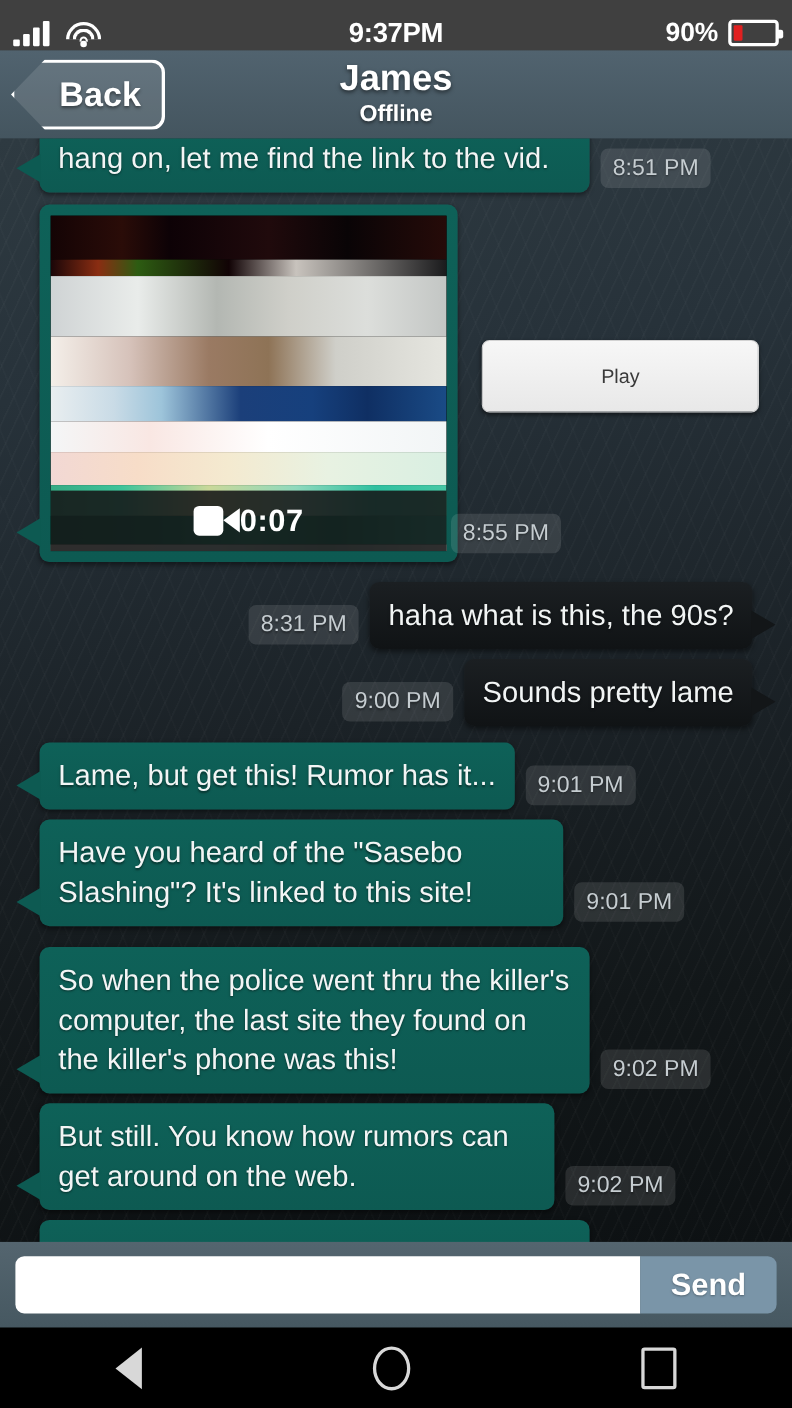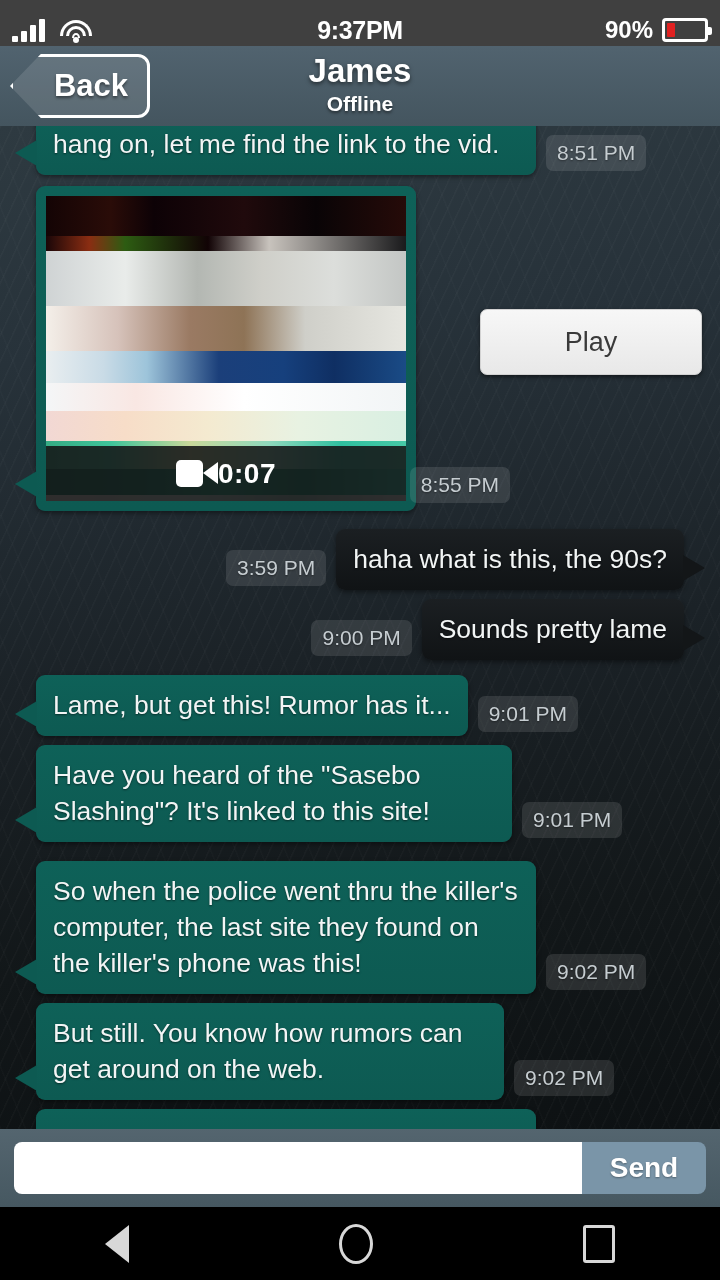--- a/index.html
+++ b/index.html
@@ -183,27 +183,27 @@
   }
   .cam{ position:relative; width:42px; height:27px; }
   .cam b{ position:absolute; left:0; top:0; width:27px; height:27px;
           background:#fff; border-radius:5px; }
   .cam s{ position:absolute; right:0; top:2px; width:0; height:0;
           border-top:11px solid transparent; border-bottom:11px solid transparent;
           border-right:15px solid #fff; }
   .vid-dur{ color:#fff; font-size:28px; font-weight:bold; letter-spacing:.5px; }
 
   #play-btn{
-    position:absolute; right:18px; top:123px;
-    width:222px; height:66px;
+    position:absolute; right:30px; top:123px;
+    width:252px; height:66px;
     background:linear-gradient(180deg,#f7f7f7 0%,#e8e8e8 100%);
     border:1px solid #d2d2d2;
     border-radius:7px;
     display:flex; align-items:center; justify-content:center;
-    color:#3a3a3a; font-size:27px;
+    color:#3a3a3a; font-size:18px;
     box-shadow:0 2px 4px rgba(0,0,0,.5);
     cursor:pointer;
   }
   #vid-stamp{
     position:absolute; right:200px; bottom:4px;
   }
   .vid-row{ position:relative; padding-bottom:0; }
 
   
   #inputbar{
@@ -308,21 +308,21 @@
           </div>
         </div>
       </div>
       <div id="play-btn">
         <span>Play</span>
       </div>
       <div class="stamp" id="vid-stamp">8:55 PM</div>
     </div>
 
     <div class="row out" style="margin-top:18px;">
-      <div class="stamp">3:59 PM</div>
+      <div class="stamp">8:31 PM</div>
       <div class="bubble out">
         <span>haha what is this, the 90s?</span>
       </div>
     </div>
 
     <div class="row out" style="margin-top:9px;">
       <div class="stamp">9:00 PM</div>
       <div class="bubble out">
         <span>Sounds pretty lame</span>
       </div>

